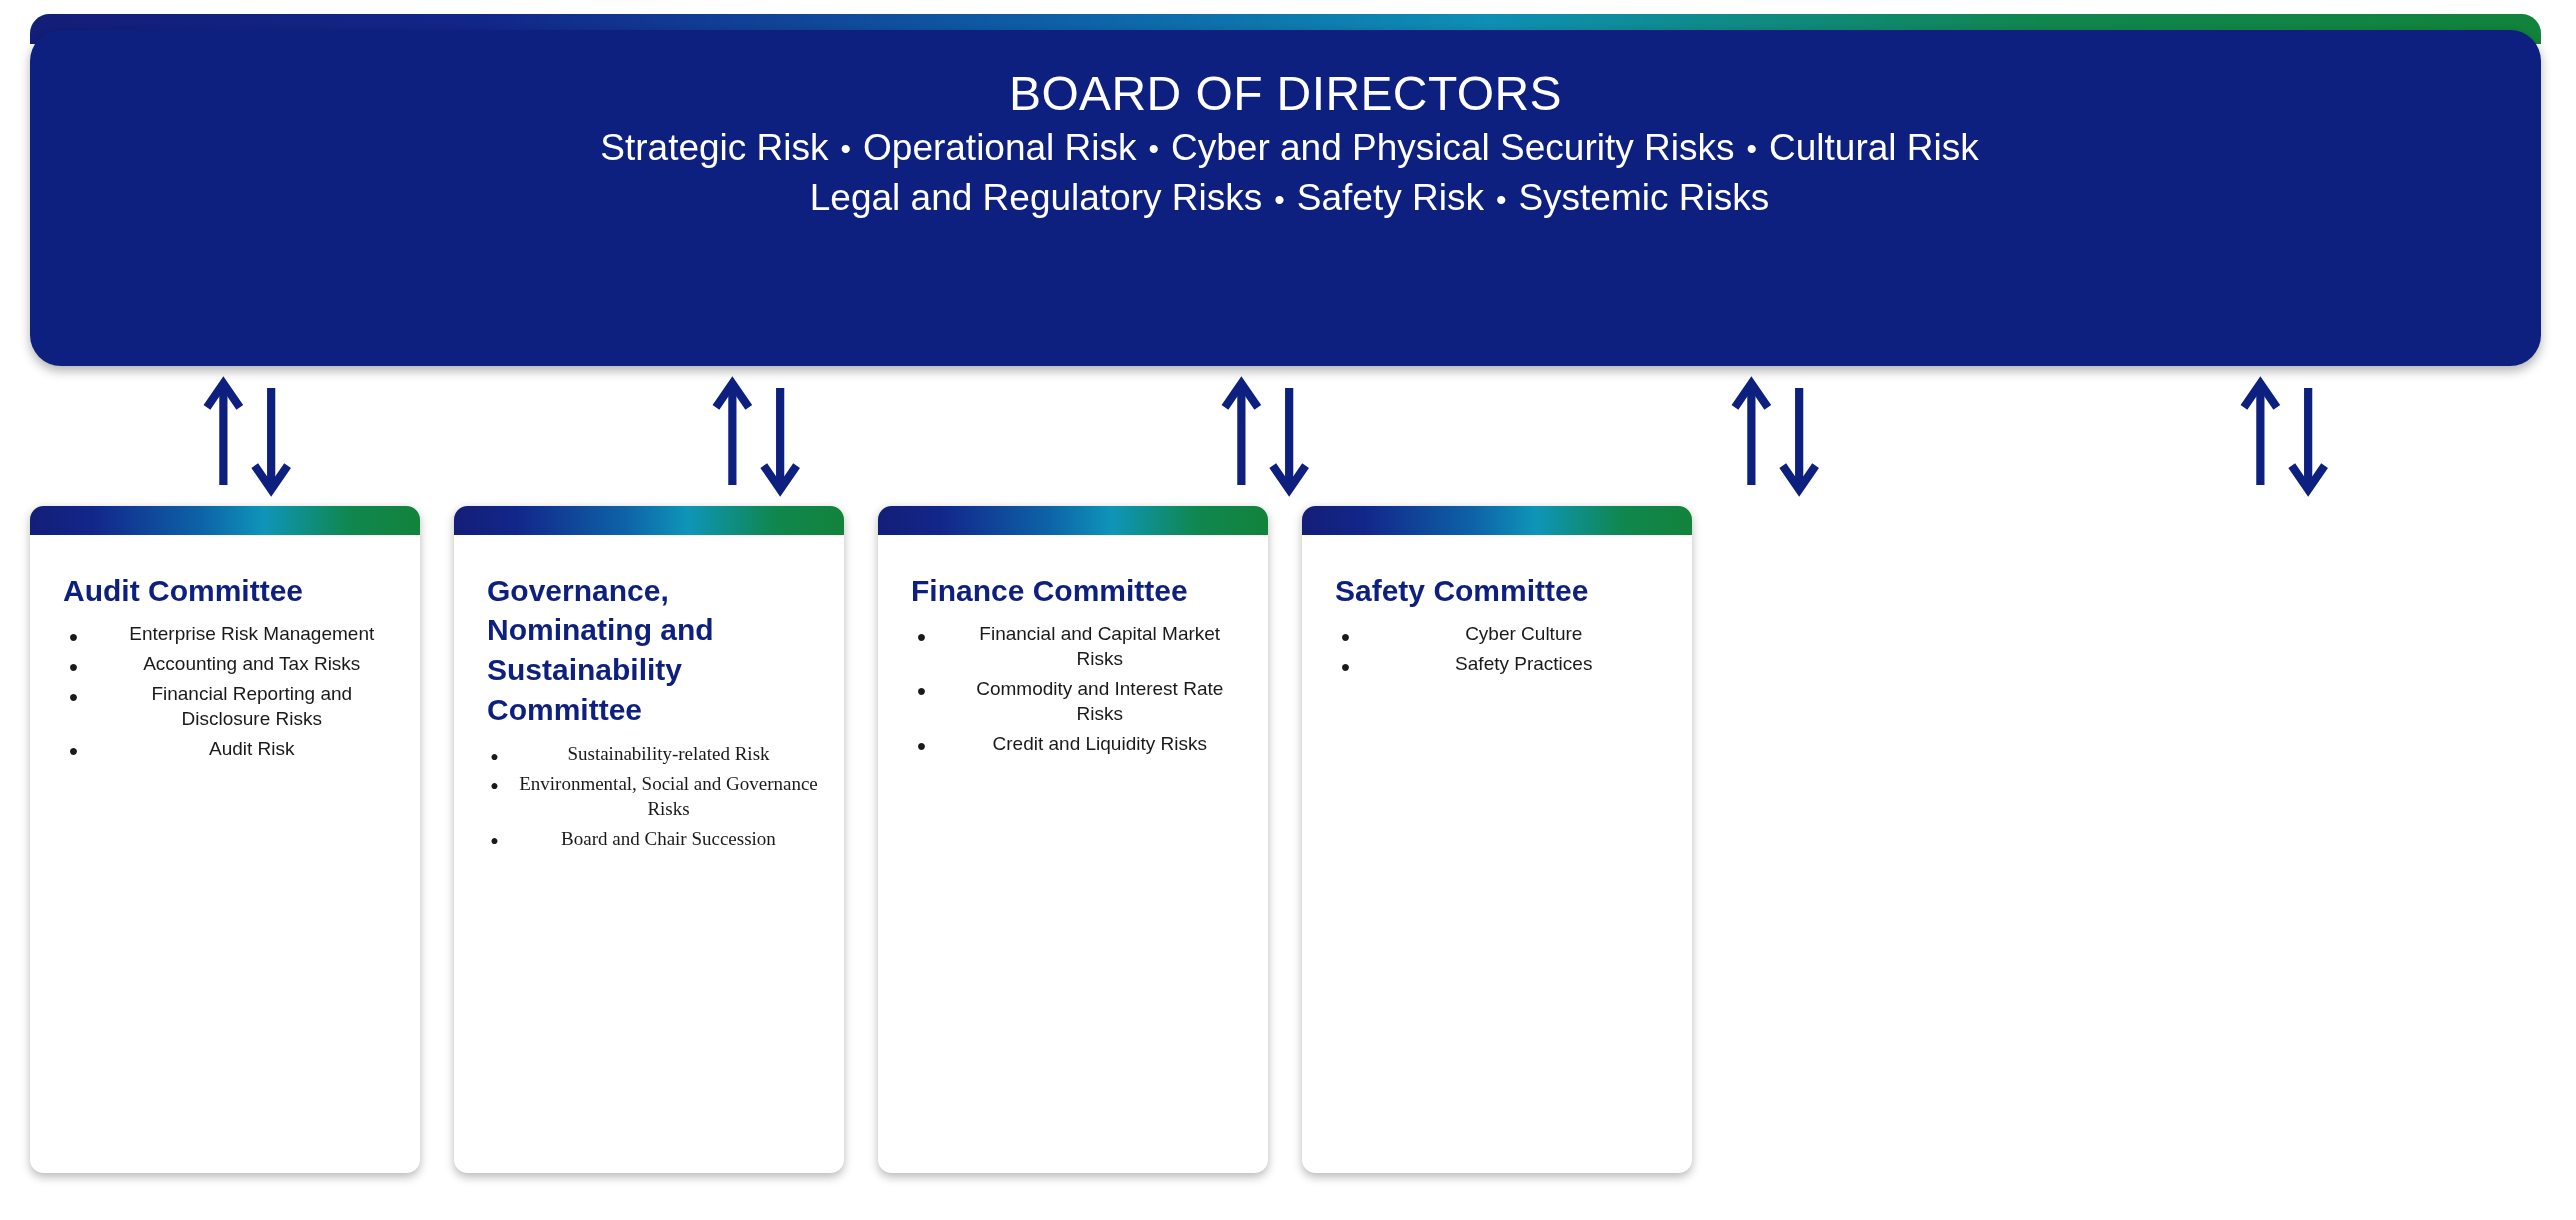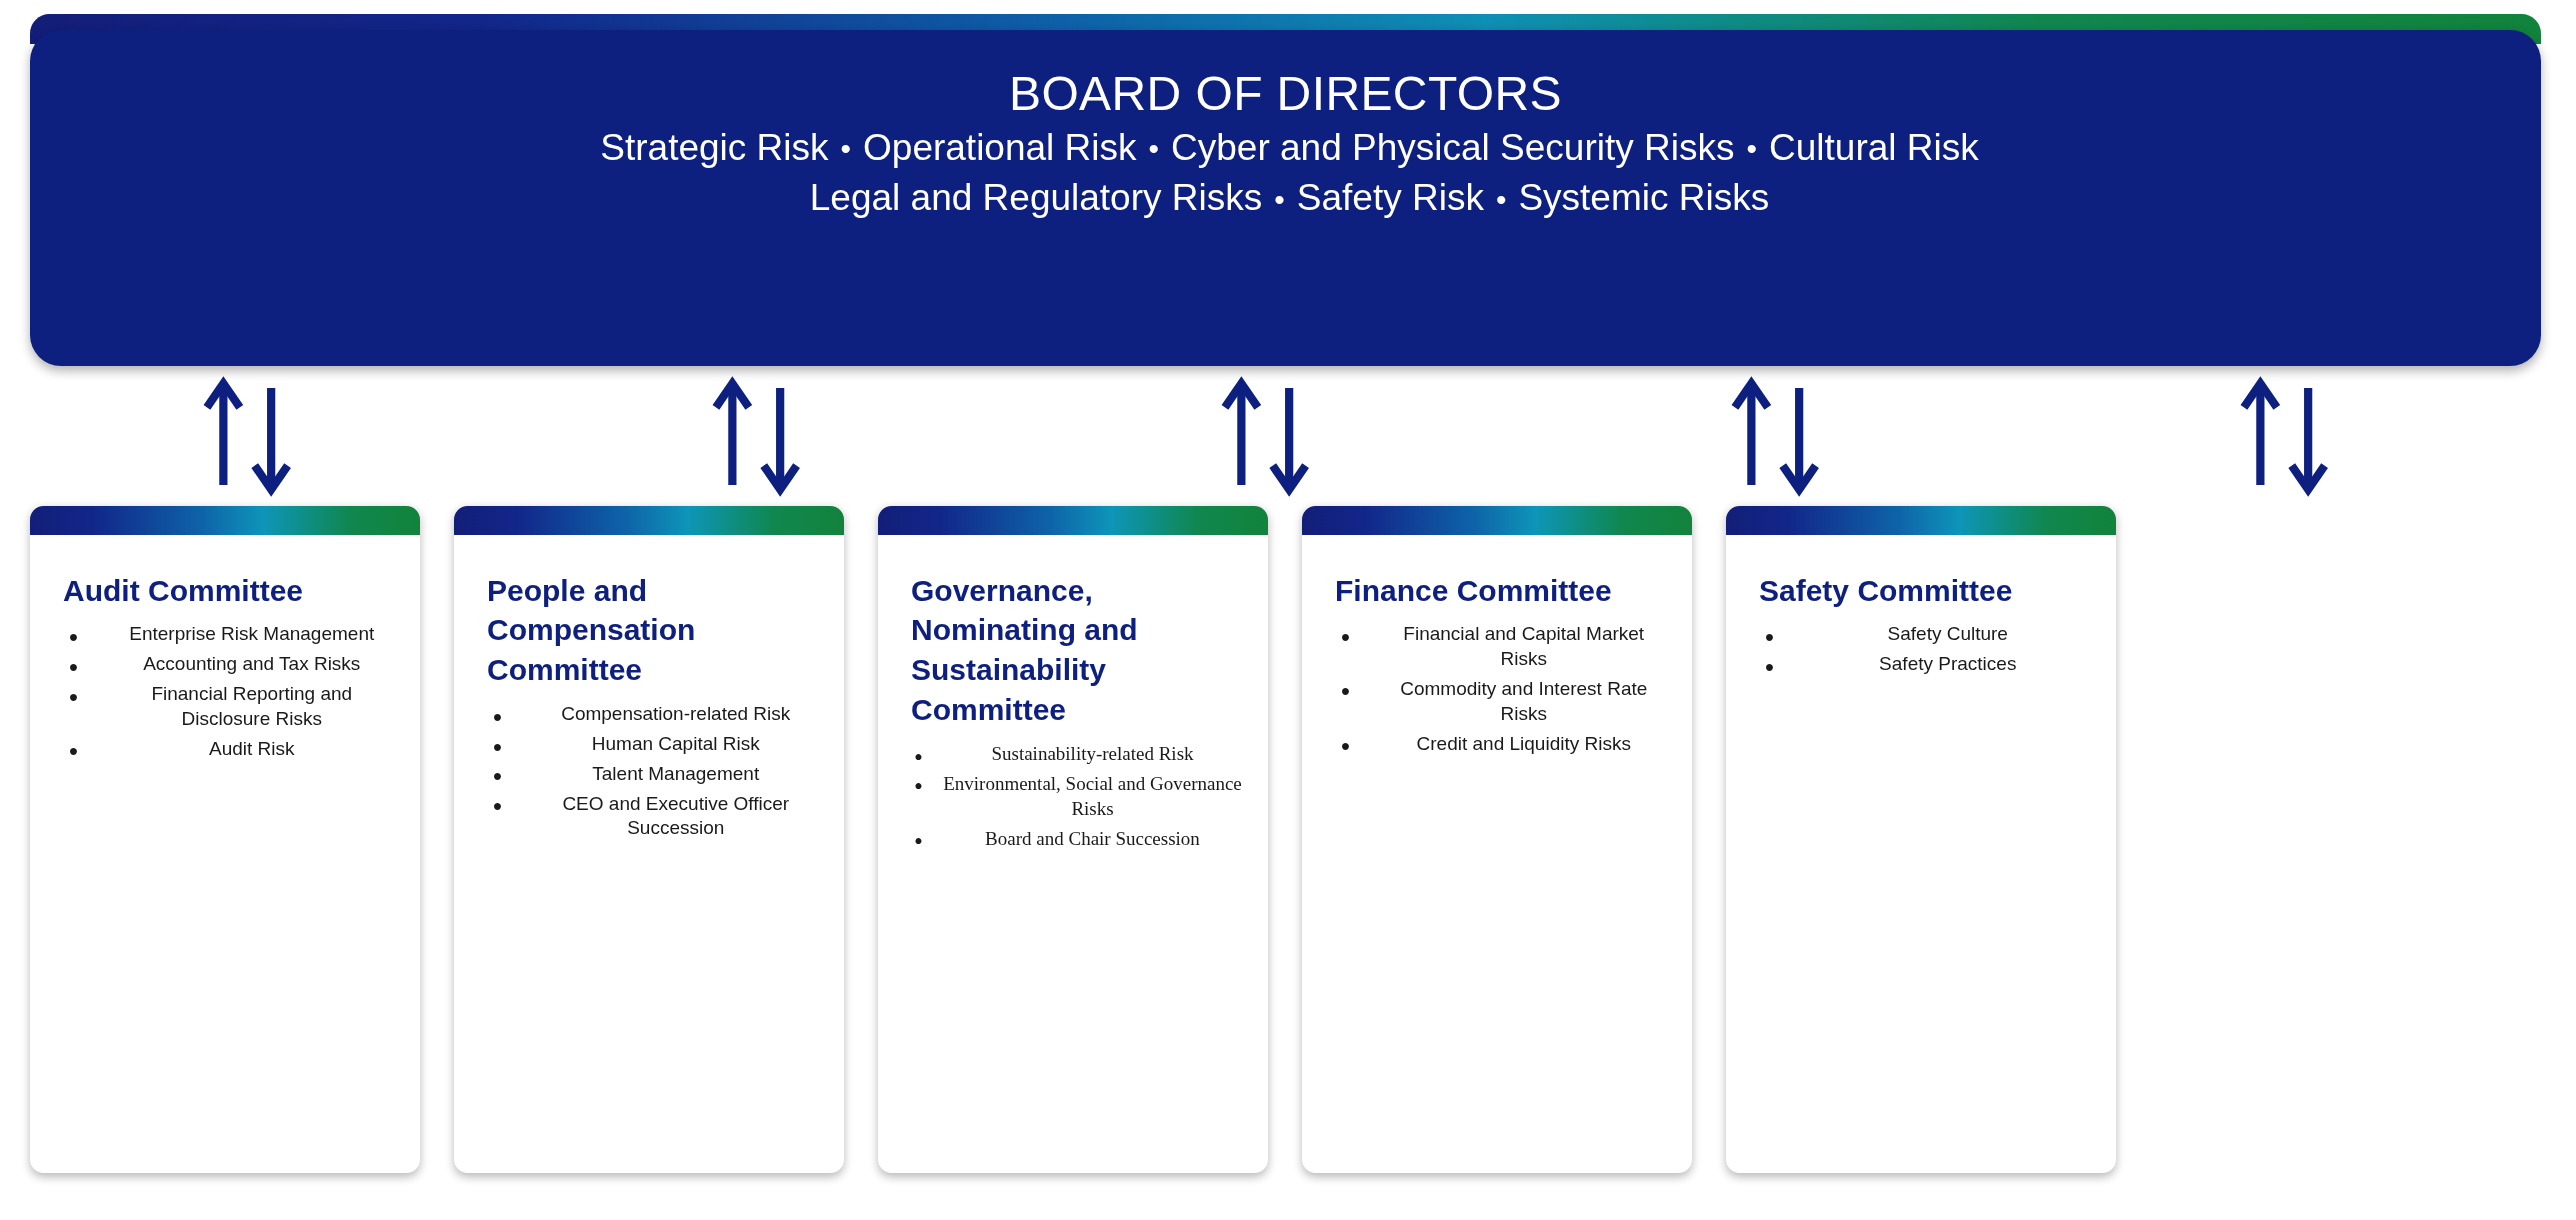--- a/index.html
+++ b/index.html
@@ -209,32 +209,20 @@
       <div class="card-title">Audit Committee</div>
       <ul class="card-list">
         <li>Enterprise Risk Management</li>
         <li>Accounting and Tax Risks</li>
         <li>Financial Reporting and Disclosure Risks</li>
         <li>Audit Risk</li>
       </ul>
     </div>
   </div>
 
-  <div class="card">
-    <div class="card-stripe"></div>
-    <div class="card-body">
-      <div class="card-title">People and Compensation Committee</div>
-      <ul class="card-list">
-        <li>Compensation-related Risk</li>
-        <li>Human Capital Risk</li>
-        <li>Talent Management</li>
-        <li>CEO and Executive Officer Succession</li>
-      </ul>
-    </div>
-  </div>
 
   <div class="card indent-sm">
     <div class="card-stripe"></div>
     <div class="card-body">
       <div class="card-title">Governance, Nominating and Sustainability Committee</div>
       <ul class="card-list">
         <li>Sustainability-related Risk</li>
         <li>Environmental, Social and Governance Risks</li>
         <li>Board and Chair Succession</li>
       </ul>
@@ -251,20 +239,20 @@
         <li>Credit and Liquidity Risks</li>
       </ul>
     </div>
   </div>
 
   <div class="card">
     <div class="card-stripe"></div>
     <div class="card-body">
       <div class="card-title">Safety Committee</div>
       <ul class="card-list">
-        <li>Safety Culture</li>
+        <li>Cyber Culture</li>
         <li>Safety Practices</li>
       </ul>
     </div>
   </div>
 
 </div>
 
 
 </body></html>

